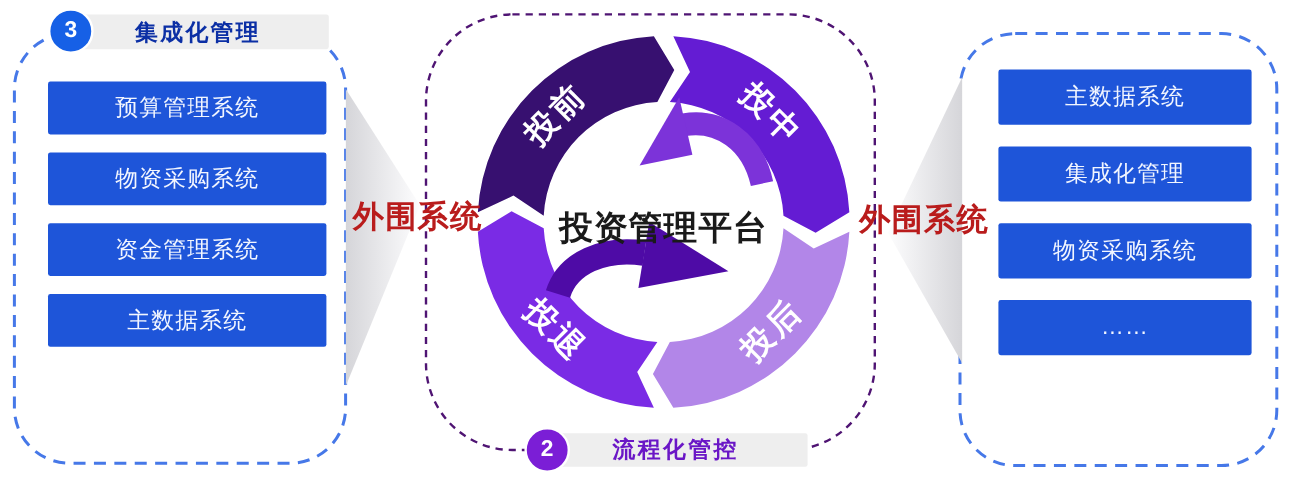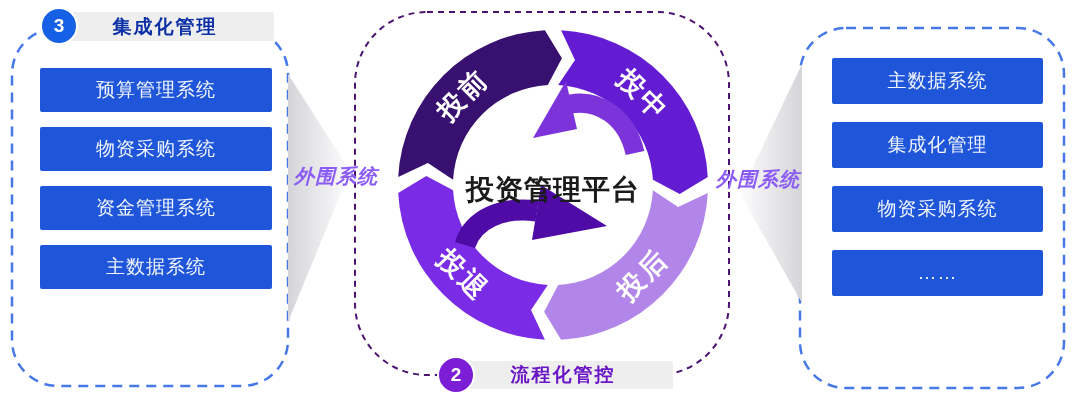--- a/index.html
+++ b/index.html
@@ -21,21 +21,21 @@
   .strip{position:absolute;z-index:3;background:#EEEEEE;border-radius:2px;
          display:flex;align-items:center;justify-content:center;font-weight:bold;font-size:19px;letter-spacing:2px;}
   .strip.blue{color:#0B2FA5;text-align:center;}
   .strip.purple{color:#6A16C6;}
   .num-badge{position:absolute;z-index:4;width:34px;height:34px;border-radius:50%;border:2px solid #ffffff;
              display:flex;align-items:center;justify-content:center;color:#ffffff;font-weight:bold;font-size:19px;}
   .badge-blue{background:#1660E6;}
   .badge-purple{background:#7B1ED6;}
 
   
-  .conn-label{position:absolute;z-index:3;font-weight:bold;font-size:20px;color:#8b5cf6;letter-spacing:1px;font-style:italic;}
+  .conn-label{position:absolute;z-index:3;font-weight:bold;font-size:26px;color:#b91c1c;letter-spacing:1px;}
 
   .funnel{position:absolute;z-index:1;}
   #ring{position:absolute;left:373px;top:5px;z-index:2;}
   .stage-label{font-size:27px;font-weight:bold;fill:#ffffff;letter-spacing:3px;}
   #center-title{position:absolute;left:453px;top:171px;width:200px;z-index:3;text-align:center;
                 font-size:28px;font-weight:bold;color:#1A1A1A;letter-spacing:1px;}
 </style>
 </head>
 <body>
 

